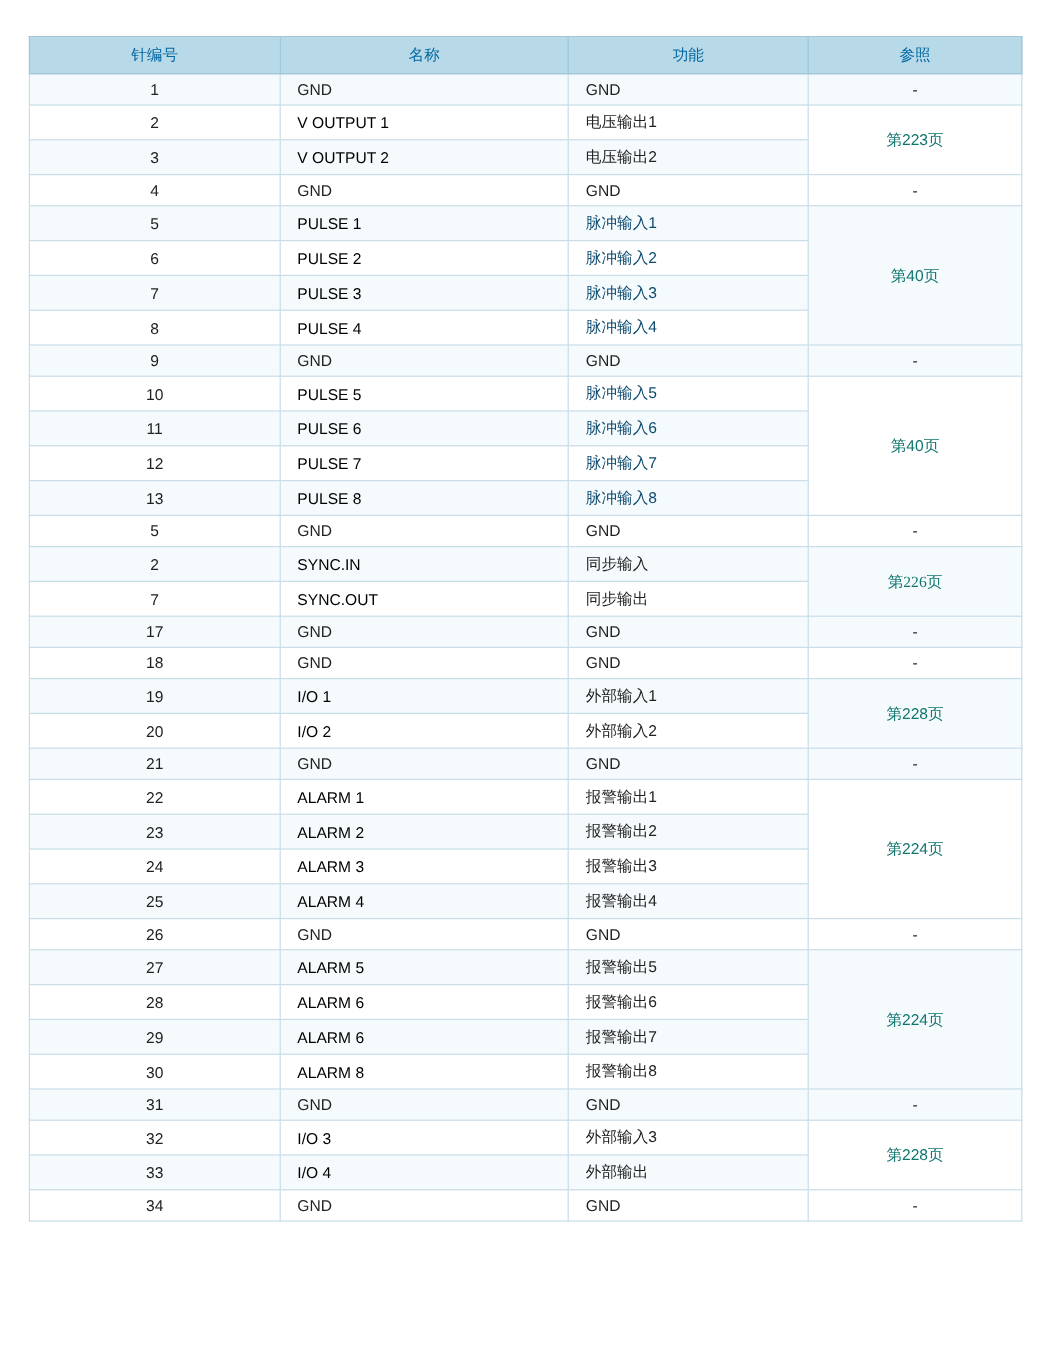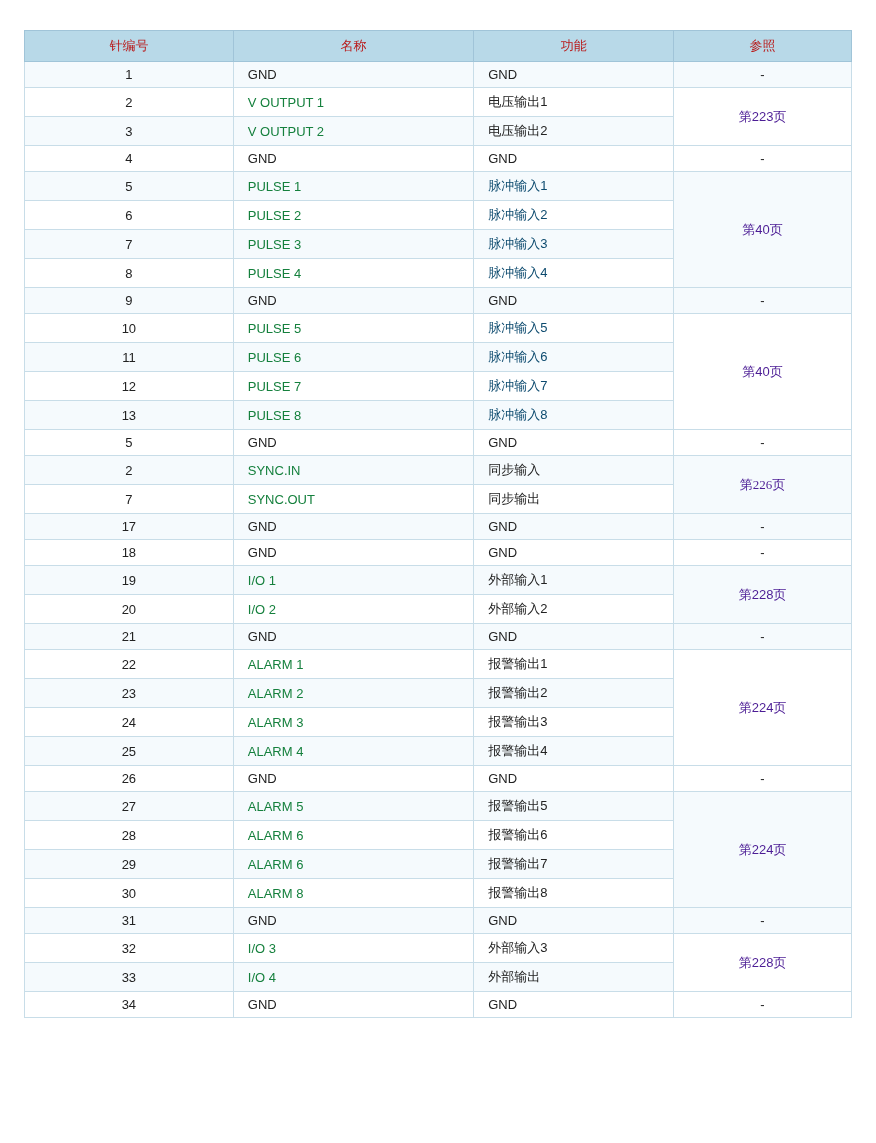--- a/index.html
+++ b/index.html
@@ -22,49 +22,49 @@
       max-width: 830px;
     }
     thead tr {
       background-color: #b8d9e8;
     }
     thead th {
       border: 1px solid #a0c4d8;
       padding: 6px 24px;
       text-align: center;
       font-weight: normal;
-      color: #b91c1c;
+      color: #0369a1;
     }
     tbody tr {
       background-color: #fff;
     }
     tbody tr:nth-child(odd) {
       background-color: #f5fafd;
     }
     tbody td {
       border: 1px solid #c8dde8;
       padding: 5px 10px;
       text-align: center;
       color: #222;
     }
     tbody td.name-cell {
-      color: #15803d;
+      color: #000000;
       text-align: left;
       padding-left: 14px;
     }
     tbody td.func-cell {
       text-align: left;
       padding-left: 14px;
     }
     tbody td.func-cell.blue-text {
       color: #0c4a6e;
     }
     tbody td.ref-cell {
       text-align: center;
-      color: #4c1d95;
+      color: #0f766e;
     }
     tbody td.ref-cell.dash {
       color: #222;
     }
   </style>
 </head>
 <body>
 
 <h2></h2>
 

